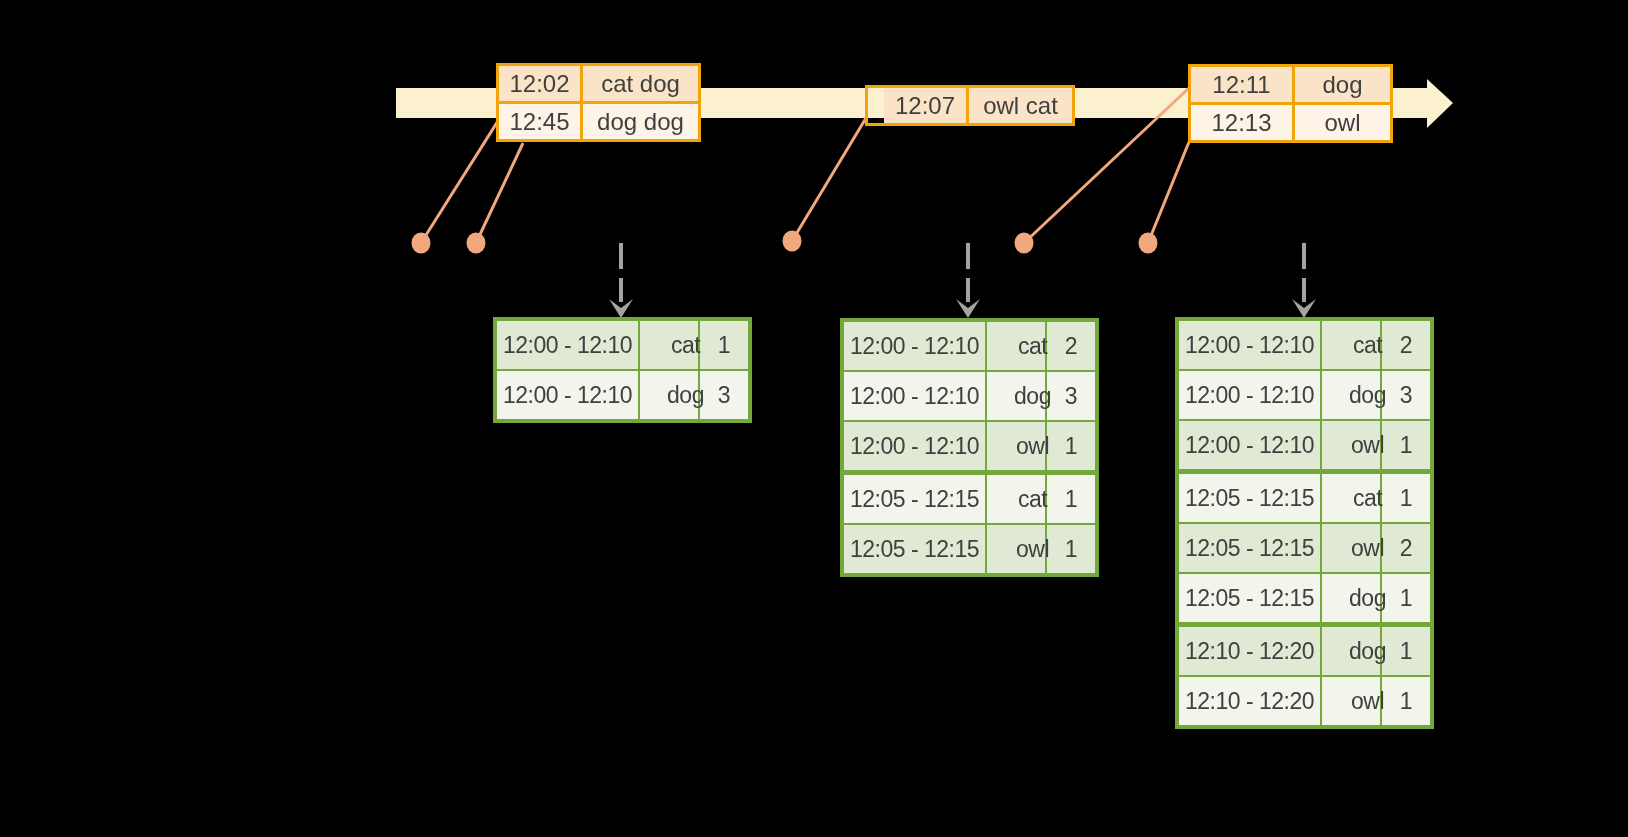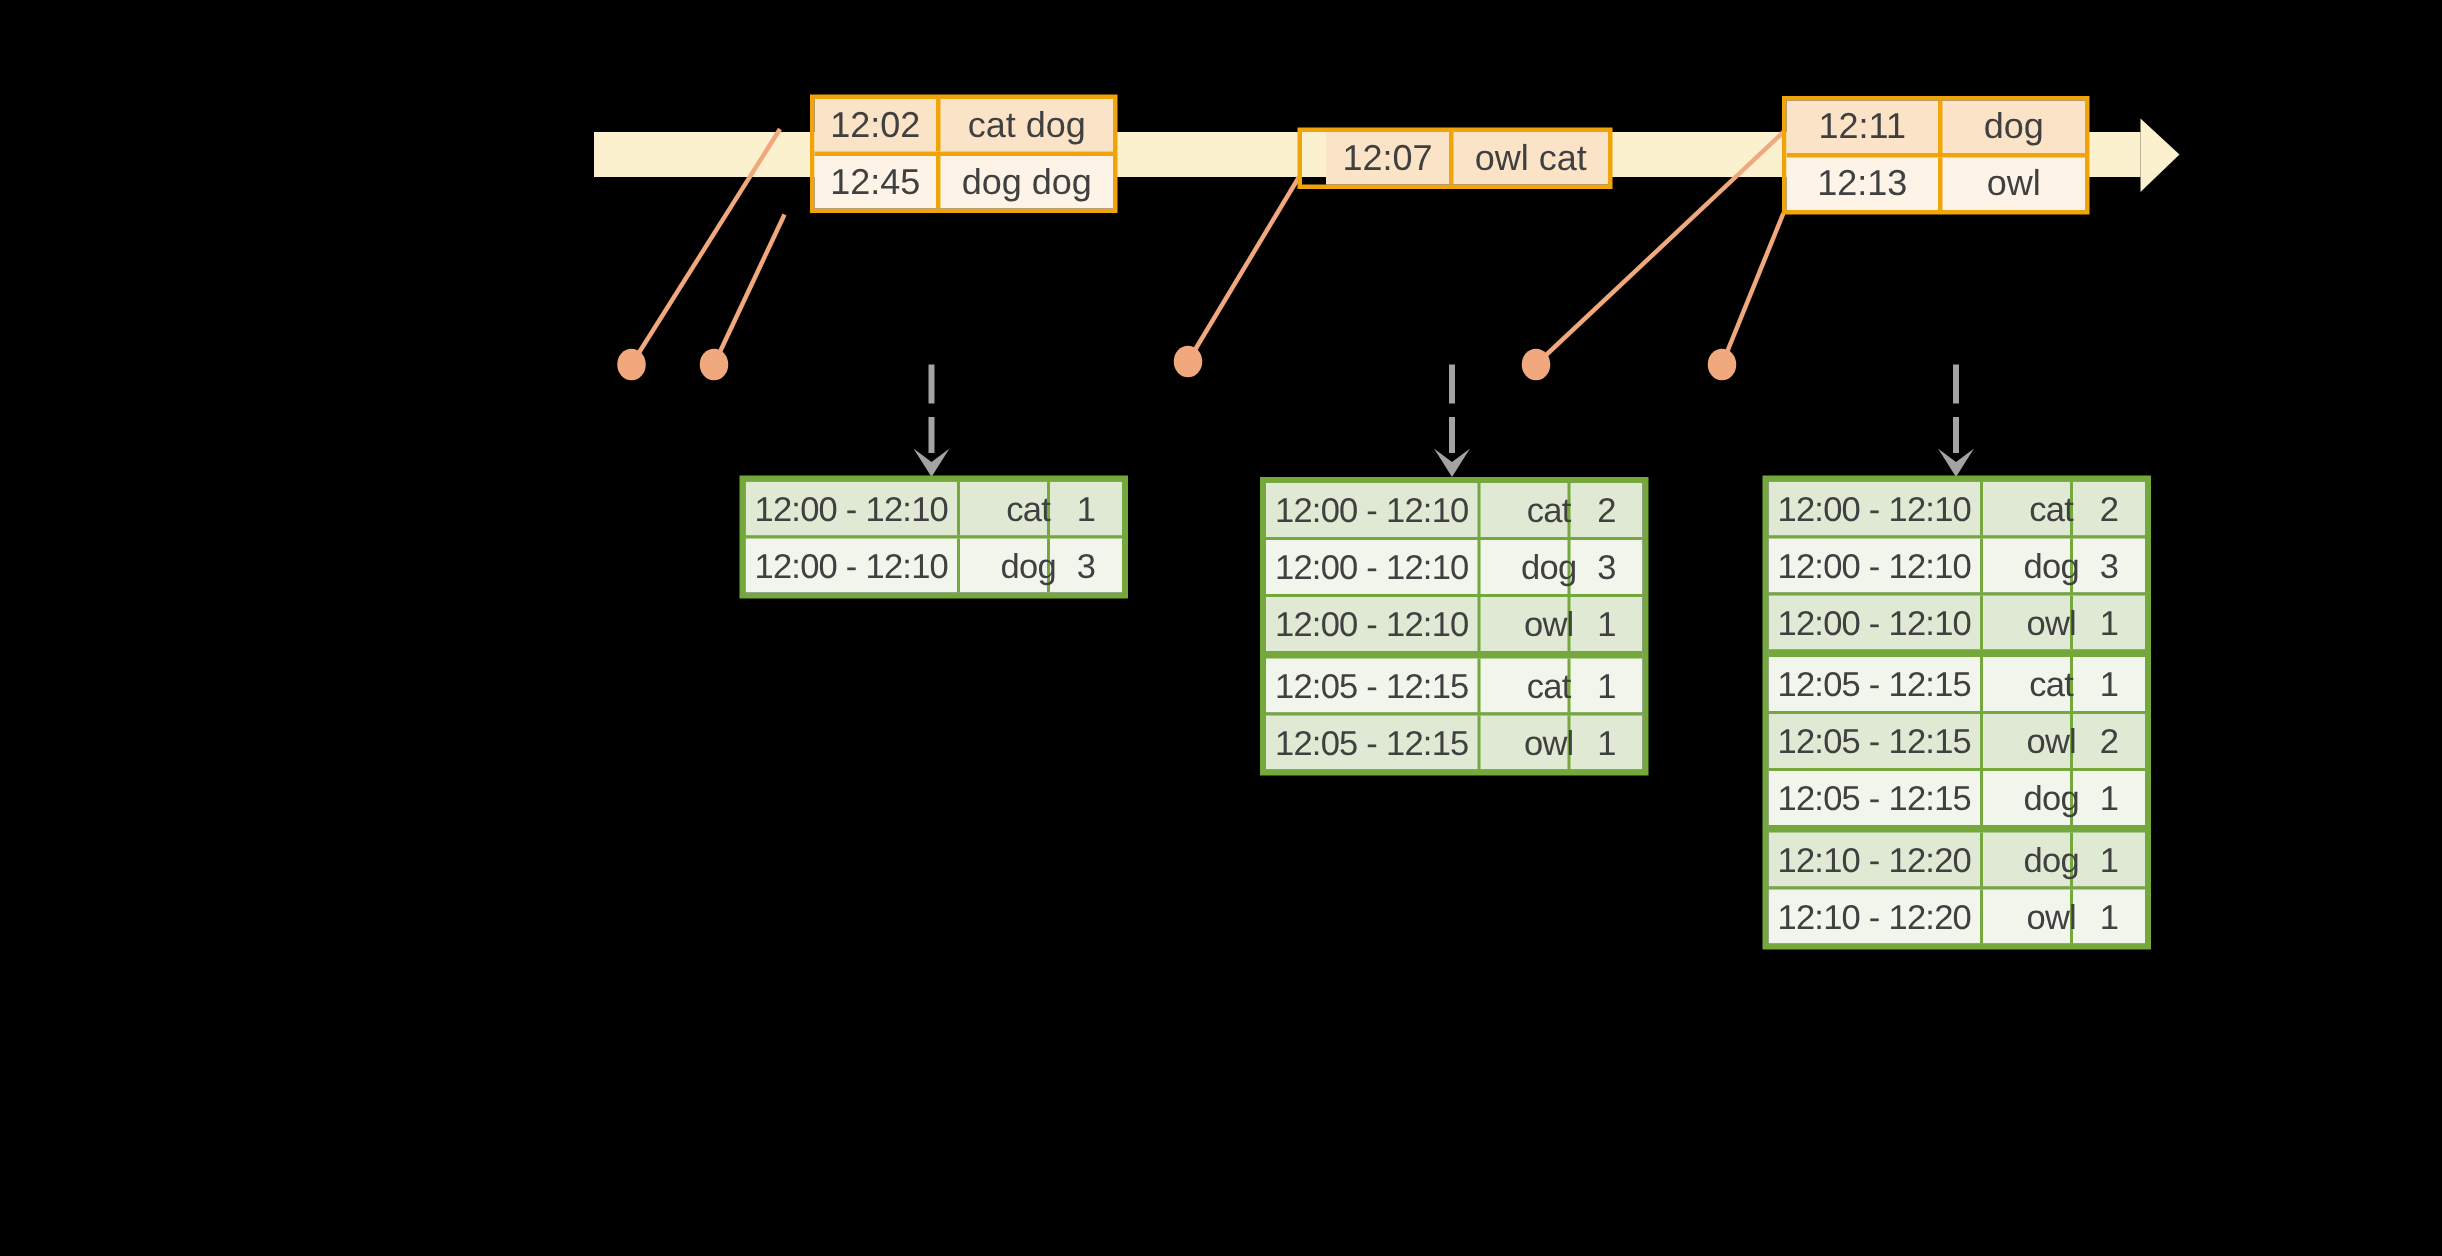--- a/index.html
+++ b/index.html
@@ -14,32 +14,32 @@
     position:absolute;border:3px solid var(--event_border);
     box-sizing:border-box;font-size:24px;
   }
   .etable .trow{display:flex;height:35px;}
   .etable .row-sep{border-top:3px solid var(--event_border);}
   .etable .dark{background:var(--event_row_dark);}
   .etable .light{background:var(--event_row_light);}
   .etable .cell{display:flex;align-items:center;justify-content:center;box-sizing:border-box;}
   .etable .c0{width:84px;border-right:3px solid var(--event_border);}
   .etable .c1{flex:1;}
-  #event-table-1{left:540px;top:63px;width:205px;}
+  #event-table-1{left:496px;top:63px;width:205px;}
   #event-table-2{left:865px;top:85px;width:210px;padding-left:16px;}
   #event-table-3{left:1188px;top:64px;width:205px;}
   #event-table-2 .c0{width:85px;}
   #event-table-3 .c0{width:104px;}
 
   
   .rtable{
     position:absolute;border:4px solid var(--result_border);
     box-sizing:border-box;font-size:23px;letter-spacing:-0.5px;
   }
-  .rtable .trow{display:flex;height:36px;}
+  .rtable .trow{display:flex;height:48px;}
   .rtable .row-sep{border-top:2px solid var(--result_border);}
   .rtable .group-sep{border-top:5px solid var(--result_border);}
   .rtable .dark{background:var(--result_row_dark);}
   .rtable .light{background:var(--result_row_light);}
   .rtable .cell{display:flex;align-items:center;justify-content:center;box-sizing:border-box;}
   .rtable .c0{width:143px;border-right:2px solid var(--result_border);}
   .rtable .c1{width:60px;border-right:2px solid var(--result_border);padding-left:33px;}
   .rtable .c2{flex:1;}
   #result-table-1{left:493px;top:317px;width:259px;}
   #result-table-2{left:840px;top:318px;width:259px;}

